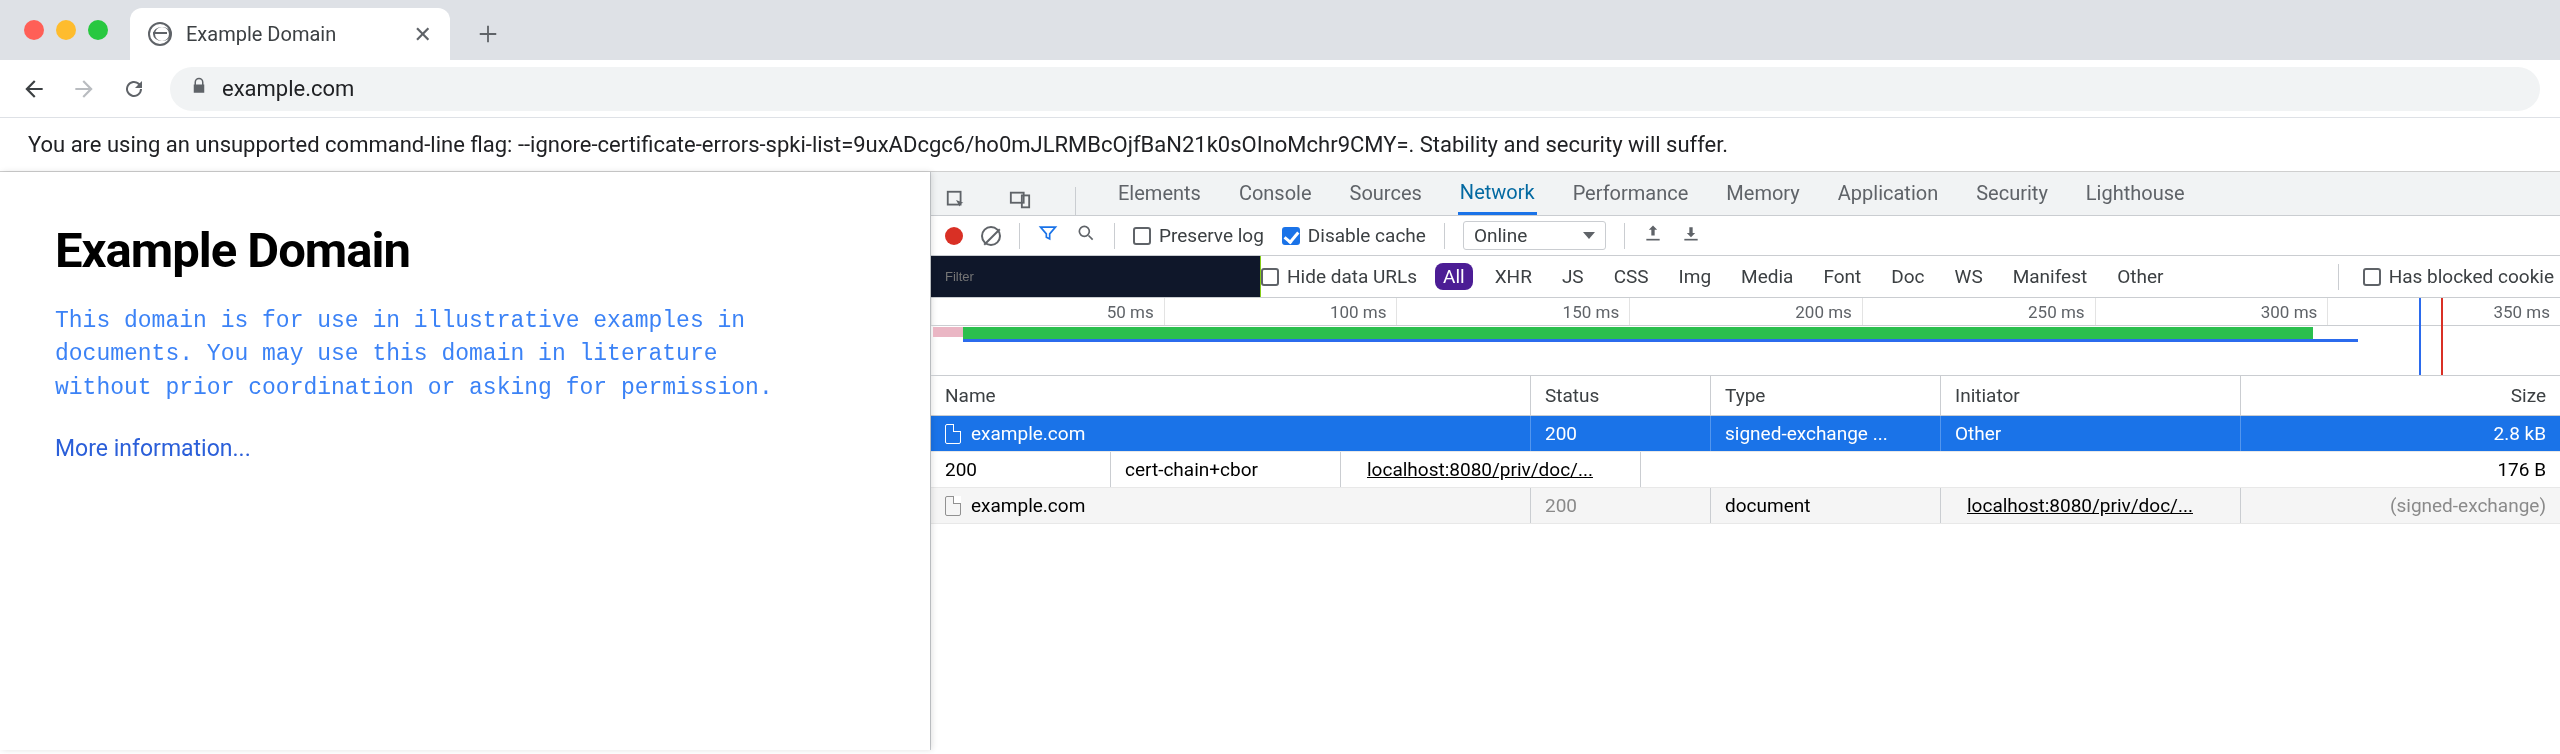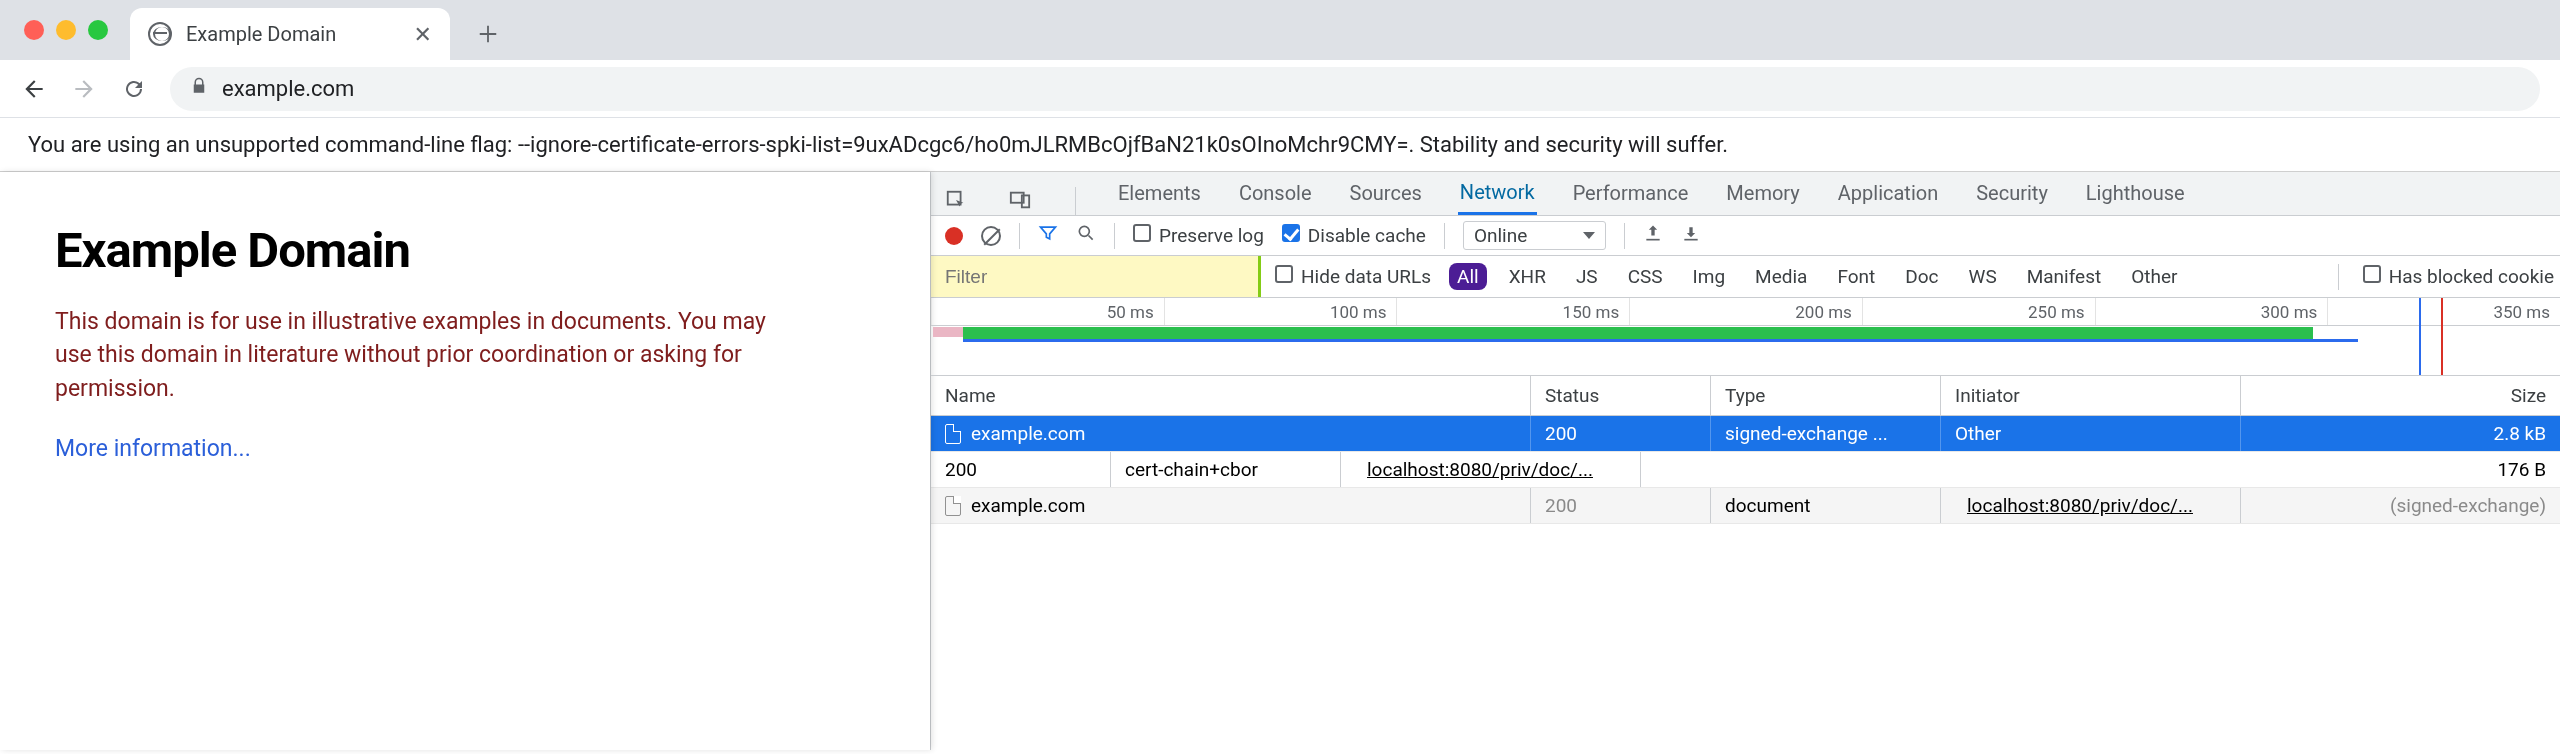--- a/index.html
+++ b/index.html
@@ -22,45 +22,45 @@
   .navbtn{width:28px;height:28px;display:flex;align-items:center;justify-content:center;color:#5f6368;cursor:pointer;}
   .navbtn.disabled{color:#b9bcc0;}
   .omnibox{flex:1;height:44px;background:#f1f3f4;border-radius:22px;display:flex;align-items:center;padding:0 20px;gap:14px;color:#202124;font-size:22px;}
   .lock svg{width:18px;height:20px;}
   
   .infobar{background:#fff;border-bottom:1px solid #cfcfcf;padding:14px 28px;font-size:22px;color:#202124;}
   
   .split{display:flex;height:calc(754px - 60px - 58px - 58px);}
   .page{width:930px;padding:50px 55px 0 55px;position:relative;box-shadow:2px 0 6px rgba(0,0,0,.12);}
   .page h1{font-size:49px;font-weight:700;letter-spacing:-1px;margin-bottom:26px;}
-  .page p{font-size:23px;line-height:1.45;color:#7f1d1d;max-width:720px;margin-bottom:30px;}
+  .page p{font-size:23px;line-height:1.45;color:#3b82f6;max-width:720px;margin-bottom:30px;font-family:Liberation Mono, monospace;}
   .page a{color:#2b5fd9;text-decoration:none;font-size:23px;}
   .devtools{flex:1;display:flex;flex-direction:column;border-left:1px solid #cacdd1;}
   
   .dt-tabs{height:44px;background:#f1f3f4;border-bottom:1px solid #cacdd1;display:flex;align-items:flex-end;padding-left:10px;gap:34px;color:#5f6368;font-size:20px;}
   .dt-iconbtn{display:flex;align-items:center;justify-content:center;width:30px;height:30px;cursor:pointer;}
   .dt-tabs .sep{width:1px;height:28px;background:#cacdd1;margin:0 6px;}
   .dt-tab{cursor:pointer;padding:0 2px;height:44px;display:flex;align-items:center;}
   .dt-tab.active{color:#0369a1;border-bottom:3px solid #1a73e8;}
   
   .nw-toolbar{height:40px;border-bottom:1px solid #cacdd1;display:flex;align-items:center;padding-left:14px;gap:18px;font-size:19px;color:#3c4043;}
   .nw-toolbar .sep{width:1px;height:26px;background:#cacdd1;}
   .rec-dot{width:18px;height:18px;border-radius:50%;background:#d93025;}
   .nosign{width:20px;height:20px;border:2px solid #5f6368;border-radius:50%;position:relative;}
   .nosign::after{content:"";position:absolute;left:-2px;top:8px;width:22px;height:2px;background:#5f6368;transform:rotate(-45deg);}
   .funnel svg,.mag svg,.upl svg,.dnl svg{width:20px;height:20px;}
   .cb{width:18px;height:18px;border:2px solid #5f6368;border-radius:3px;display:inline-block;position:relative;flex-shrink:0;}
   .cb.checked{background:#1a73e8;border-color:#1a73e8;}
   .cb.checked::after{content:"";position:absolute;left:3px;top:0px;width:6px;height:11px;border:solid #fff;border-width:0 3px 3px 0;transform:rotate(40deg);}
-  .lbl{display:flex;gap:8px;cursor:pointer;}
+  .lbl{display:flex;align-items:center;gap:8px;cursor:pointer;}
   .throttle{display:flex;align-items:center;gap:8px;padding:2px 10px;border:1px solid #cacdd1;border-radius:3px;background:#fff;}
   .chev{width:0;height:0;border-left:6px solid transparent;border-right:6px solid transparent;border-top:7px solid #5f6368;}
   
   .nw-filter{height:42px;border-bottom:1px solid #cacdd1;display:flex;align-items:center;font-size:19px;color:#3c4043;}
-  .filterbox{border:none;border-right:3px solid #84cc16;height:100%;width:330px;padding:0 14px;font-size:19px;background:#fef9c3;color:#888;}
+  .filterbox{border:none;border-right:1px solid #84cc16;height:100%;width:330px;padding:0 14px;font-size:13px;background:#0f172a;color:#888;}
   .typechip{padding:2px 8px;border-radius:8px;cursor:pointer;}
   .typechip.active{background:#4c1d95;color:#fff;}
   .nw-filter .chips{display:flex;align-items:center;gap:14px;margin-left:18px;}
   .nw-filter .right{margin-left:auto;display:flex;align-items:center;gap:14px;padding-right:6px;}
   
   .timeline{height:78px;border-bottom:1px solid #cacdd1;position:relative;}
   .ruler{height:28px;border-bottom:1px solid #cacdd1;display:flex;font-size:17px;color:#5f6368;}
   .ruler div{flex:1;text-align:right;padding-right:10px;border-left:1px solid #e3e3e3;line-height:28px;}
   .bars{position:relative;height:16px;}
   .bar{position:absolute;height:10px;top:1px;}
@@ -208,21 +208,21 @@
             <path d="M4 20h16" stroke="#5f6368" stroke-width="2"></path>
           </svg></span>
       <span class="dnl"><svg viewBox="0 0 24 24">
             <path d="M12 17l-5-5h3V5h4v7h3z" fill="#5f6368"></path>
             <path d="M4 20h16" stroke="#5f6368" stroke-width="2"></path>
           </svg></span>
     </div>
 
     <div class="nw-filter">
       <input class="filterbox" placeholder="Filter" style="">
-      <label class="lbl" style="margin-left:14px">
+      <label class="lbl" style="margin-left:0">
           <span class="cb"></span>
           <span>Hide data URLs</span>
         </label>
       <span class="chips" id="typechips">
           <span class="typechip active">All</span>
           <span class="typechip">XHR</span>
           <span class="typechip">JS</span>
           <span class="typechip">CSS</span>
           <span class="typechip">Img</span>
           <span class="typechip">Media</span>

